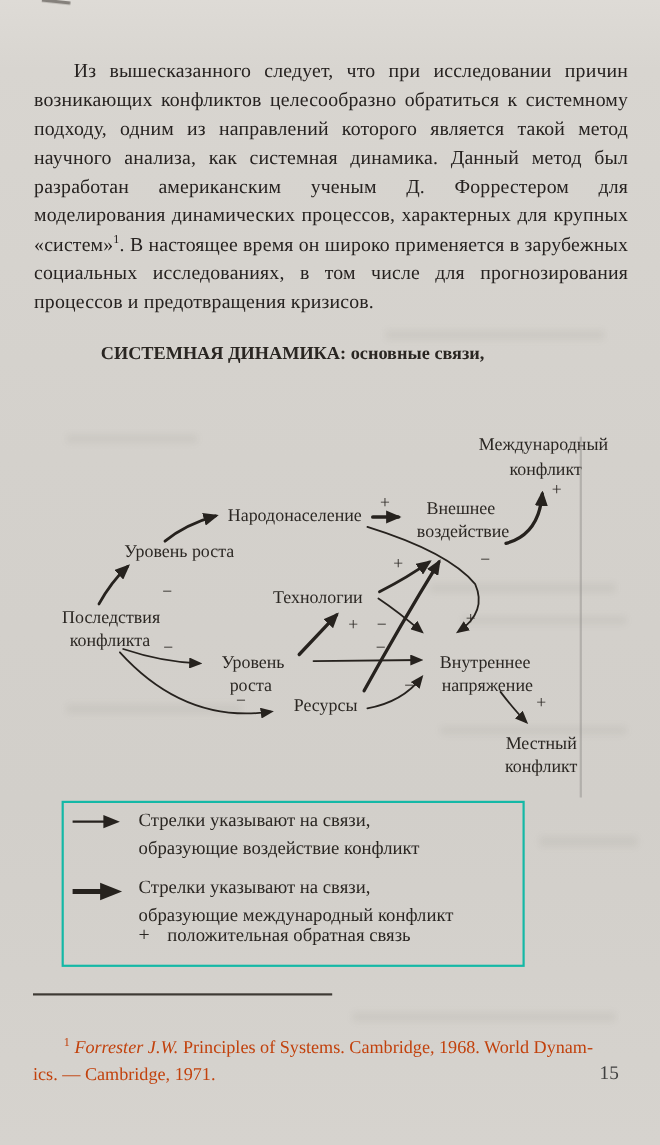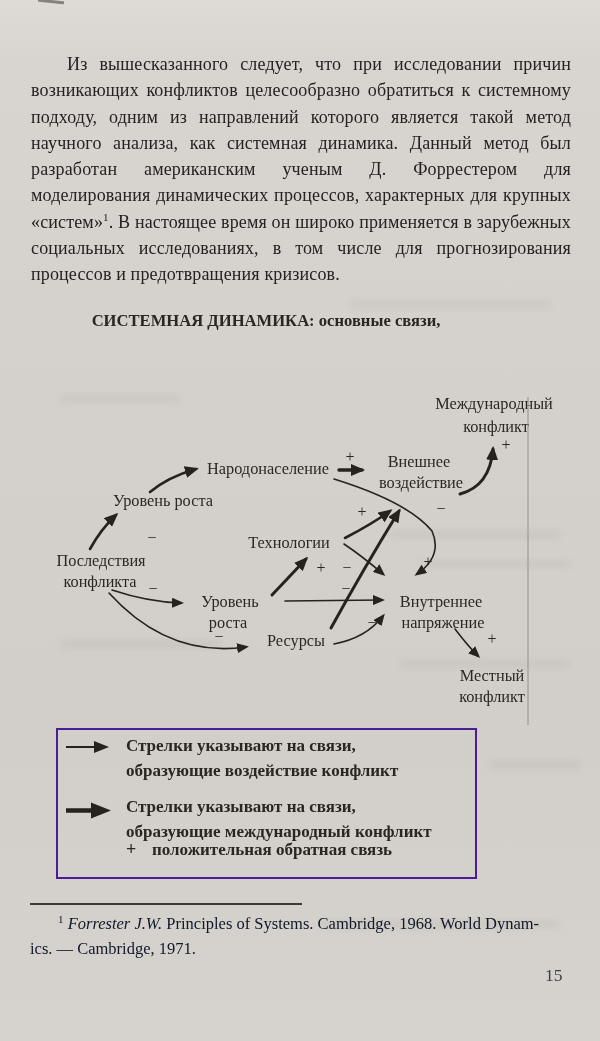--- a/index.html
+++ b/index.html
@@ -21,28 +21,28 @@
   #heading{
     position:absolute;top:306px;left:0;width:532px;text-align:center;
     font-weight:bold;font-size:16.6px;line-height:30px;color:#2a2622;
   }
   #diagram-wrap{position:absolute;top:390px;left:30px;width:545px;height:332px;}
   #diagram-svg{width:100%;height:100%;}
   #diagram-svg text{font-family:"Liberation Serif","DejaVu Serif",serif;fill:#2b2723;}
   .crease{position:absolute;left:527px;top:397px;width:2px;height:328px;background:rgba(140,138,132,0.45);}
   #legend-box{
     position:absolute;top:728px;left:56px;width:417px;height:147px;
-    border:2px solid #4c1d95;background:transparent;font-weight:bold;
+    border:2px solid #14b8a6;background:transparent;
   }
   .legend-text{position:absolute;left:68px;font-size:17px;line-height:25px;color:#2a2622;}
   .legend-icon{position:absolute;left:5px;}
   .fb-line{position:absolute;left:68px;font-size:17px;line-height:22px;color:#2a2622;}
   .fb-sign{display:inline-block;width:26px;font-size:18px;}
   #fn-rule{position:absolute;top:903px;left:30px;width:272px;border-top:2px solid #3e3a34;}
-  .fn{position:absolute;left:30px;width:545px;font-size:16.5px;line-height:25px;color:#0f172a;}
+  .fn{position:absolute;left:30px;width:545px;font-size:16.5px;line-height:25px;color:#c2410c;margin-top:28px;}
   #fn-line1{top:911px;text-indent:28px;}
   #fn-line2{top:936px;font-family:Liberation Serif, serif;}
   .fn i{font-style:italic;}
   #page-number{position:absolute;top:965px;left:545px;font-size:17.5px;color:#404040;}
 </style>
 </head>
 <body>
 
 <div class="speck" style="left:38px;top:0;width:26px;height:3px;transform:rotate(6deg);"></div>
 <div class="smudge" style="left:350px;top:300px;width:200px;height:9px;"></div>

